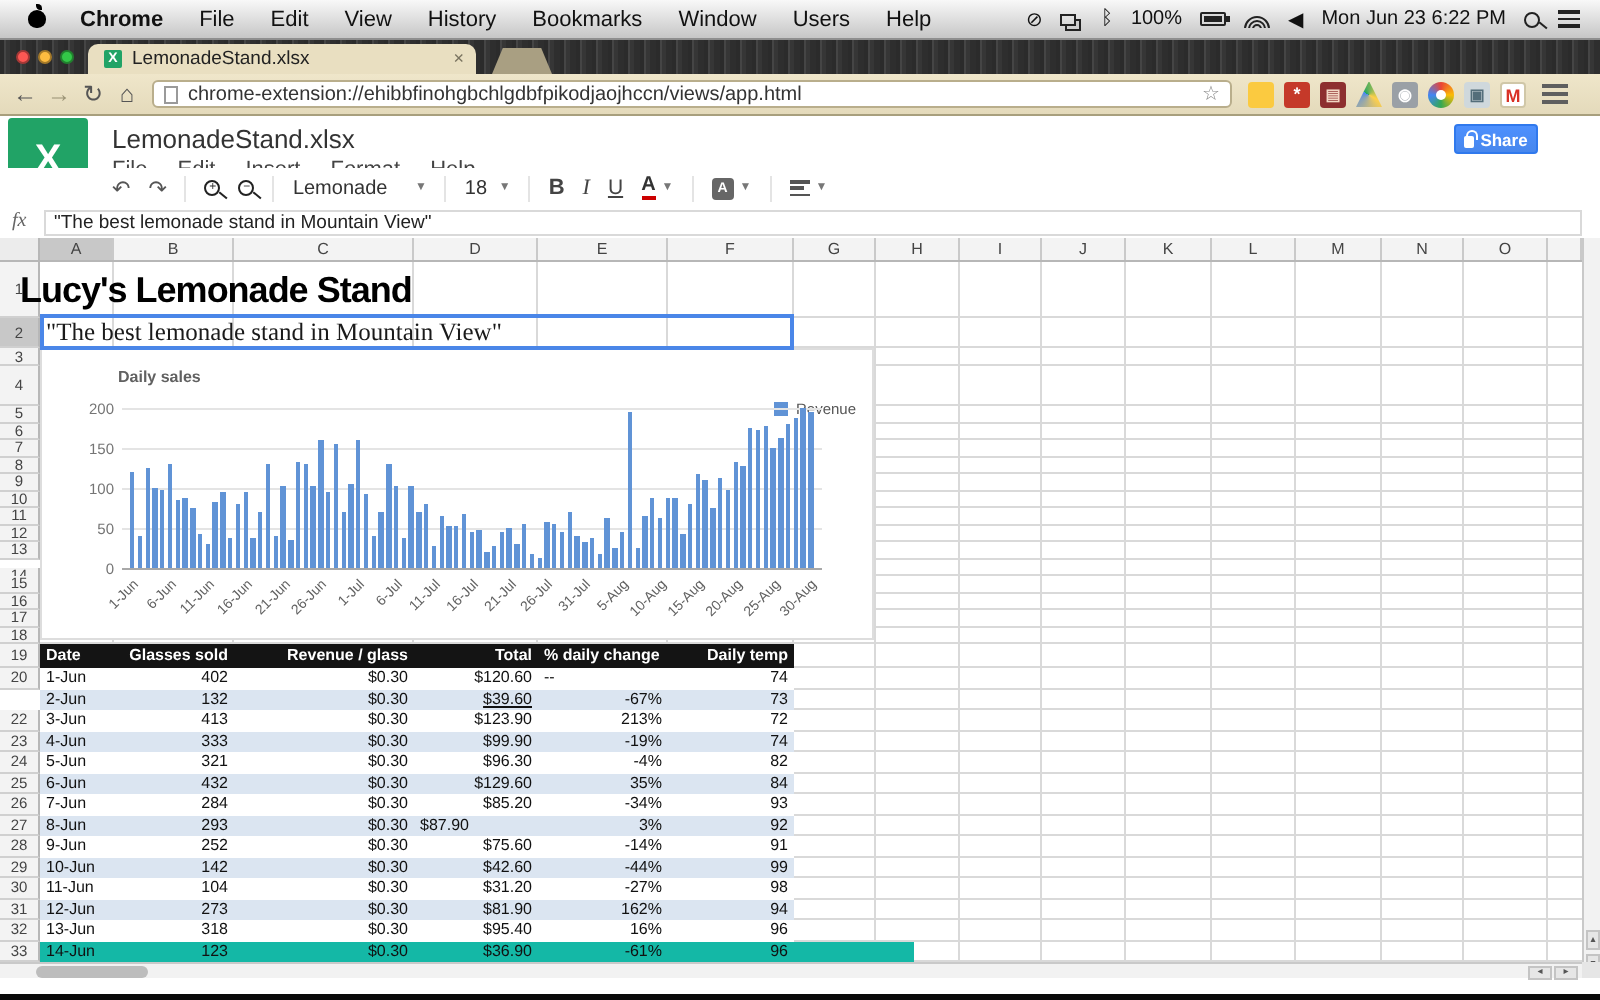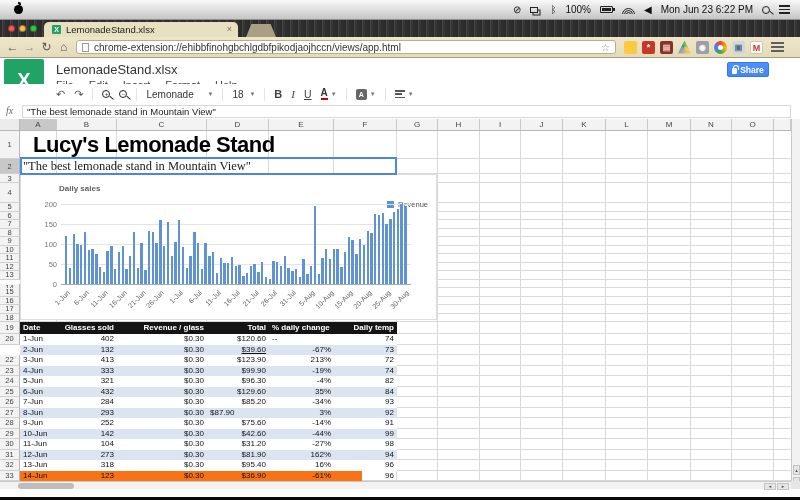--- a/index.html
+++ b/index.html
@@ -84,21 +84,21 @@
 
 #corner{position:absolute;left:0;top:119px;width:20px;height:12px;background:#ececec;border-right:1px solid #b7b7b7;border-bottom:1px solid #b7b7b7}
 #col-headers{position:absolute;left:0;top:119px;width:791px;height:12px;background:#f3f3f3;border-bottom:1px solid #b7b7b7}
 .colh{position:absolute;top:0;height:11px;border-right:1px solid #c9c9c9;font-size:8px;color:#444;text-align:center;line-height:11px;background:#f3f3f3}
 .colh.sel{background:#c8c8c8}
 #row-headers{position:absolute;left:0;top:0;width:20px}
 .rowh{position:absolute;left:0;width:20px;background:#f3f3f3;border-right:1px solid #b7b7b7;border-bottom:1px solid #d0d0d0;font-size:7.5px;color:#444;text-align:center}
 .rowh.sel{background:#c8c8c8}
 .hline{position:absolute;background:#d9d9d9}
 .vline{position:absolute;background:#d9d9d9}
-#cell-a1{position:absolute;left:33px;top:131px;height:28px;line-height:28px;font-size:22px;font-weight:700;letter-spacing:-.5px;color:#000;white-space:nowrap}
+#cell-a1{position:absolute;left:10px;top:131px;height:28px;line-height:28px;font-size:18px;font-weight:700;letter-spacing:-.5px;color:#000;white-space:nowrap}
 #cell-a2{position:absolute;left:23px;top:159px;height:15px;line-height:15px;font-family:"Liberation Serif",serif;font-size:12.5px;color:#1a1a1a;white-space:nowrap}
 #selection{position:absolute;left:20px;top:157px;width:377px;height:18px;border:2px solid #4a86e8;z-index:6}
 
 #sheet-table{position:absolute;left:0;top:0;z-index:3}
 .thead{position:absolute;background:#141414;line-height:12px}
 .thcell{position:absolute;top:0;height:12px;color:#fff;font-size:8px;font-weight:700;padding:0 3px;white-space:nowrap}
 .trow{position:absolute;line-height:10.5px}
 .tcell{position:absolute;top:0;height:10.5px;font-size:8px;color:#111;padding:0 3px;white-space:nowrap}
 
 #chart{position:absolute;left:20px;top:174px;width:417px;height:146px;background:#fff;border:1px solid #ddd;z-index:4}
@@ -118,20 +118,31 @@
 #sheet-tab{position:absolute;left:6px;top:0;width:150px;height:8px;background:#fbfbfb;border:1px solid #c0c0c0;border-top:none;font-size:7.5px;line-height:8px;text-align:center;color:#222}
 #bottom-strip{position:absolute;left:0;top:497px;width:800px;height:3px;background:#0a0a0a}
 </style>
 </head>
 <body>
 
 <div id="screen">
 
   <div id="menubar">
     <span class="apple"></span>
+    <div id="menu-items">
+        <div class="mb-item" style="font-weight: 700;">Chrome</div>
+        <div class="mb-item" style="font-weight: 400;">File</div>
+        <div class="mb-item" style="font-weight: 400;">Edit</div>
+        <div class="mb-item" style="font-weight: 400;">View</div>
+        <div class="mb-item" style="font-weight: 400;">History</div>
+        <div class="mb-item" style="font-weight: 400;">Bookmarks</div>
+        <div class="mb-item" style="font-weight: 400;">Window</div>
+        <div class="mb-item" style="font-weight: 400;">Users</div>
+        <div class="mb-item" style="font-weight: 400;">Help</div>
+      </div>
     <div id="menu-status">
       <span class="mst">⊘</span>
       <span class="sq2"></span>
       <span class="mst">ᛒ</span>
       <span class="mst">100%</span>
       <span class="batt"></span>
       <span class="wifi">
           <i class="w3"></i>
           <i class="w2"></i>
           <i class="w1"></i>
@@ -461,21 +472,21 @@
         <div class="tcell" style="left: 314px; width: 63px; text-align: right;">94</div>
       </div>
       <div class="trow" style="left: 20px; top: 460px; width: 377px; height: 10.5px; background: rgb(255, 255, 255);">
         <div class="tcell" style="left: 0px; width: 37px; text-align: left;">13-Jun</div>
         <div class="tcell" style="left: 37px; width: 60px; text-align: right;">318</div>
         <div class="tcell" style="left: 97px; width: 90px; text-align: right;">$0.30</div>
         <div class="tcell" style="left: 187px; width: 62px; text-align: right;">$95.40</div>
         <div class="tcell" style="left: 249px; width: 65px; text-align: right;">16%</div>
         <div class="tcell" style="left: 314px; width: 63px; text-align: right;">96</div>
       </div>
-      <div class="trow" style="left: 20px; top: 470.5px; width: 342px; height: 10.5px; background: #f97316;">
+      <div class="trow" style="left: 20px; top: 470.5px; width: 437px; height: 10.5px; background: #14b8a6;">
         <div class="tcell" style="left: 0px; width: 37px; text-align: left;">14-Jun</div>
         <div class="tcell" style="left: 37px; width: 60px; text-align: right;">123</div>
         <div class="tcell" style="left: 97px; width: 90px; text-align: right;">$0.30</div>
         <div class="tcell" style="left: 187px; width: 62px; text-align: right;">$36.90</div>
         <div class="tcell" style="left: 249px; width: 65px; text-align: right;">-61%</div>
         <div class="tcell" style="left: 314px; width: 63px; text-align: right;">96</div>
       </div>
     </div>
 
   <div id="chart">

